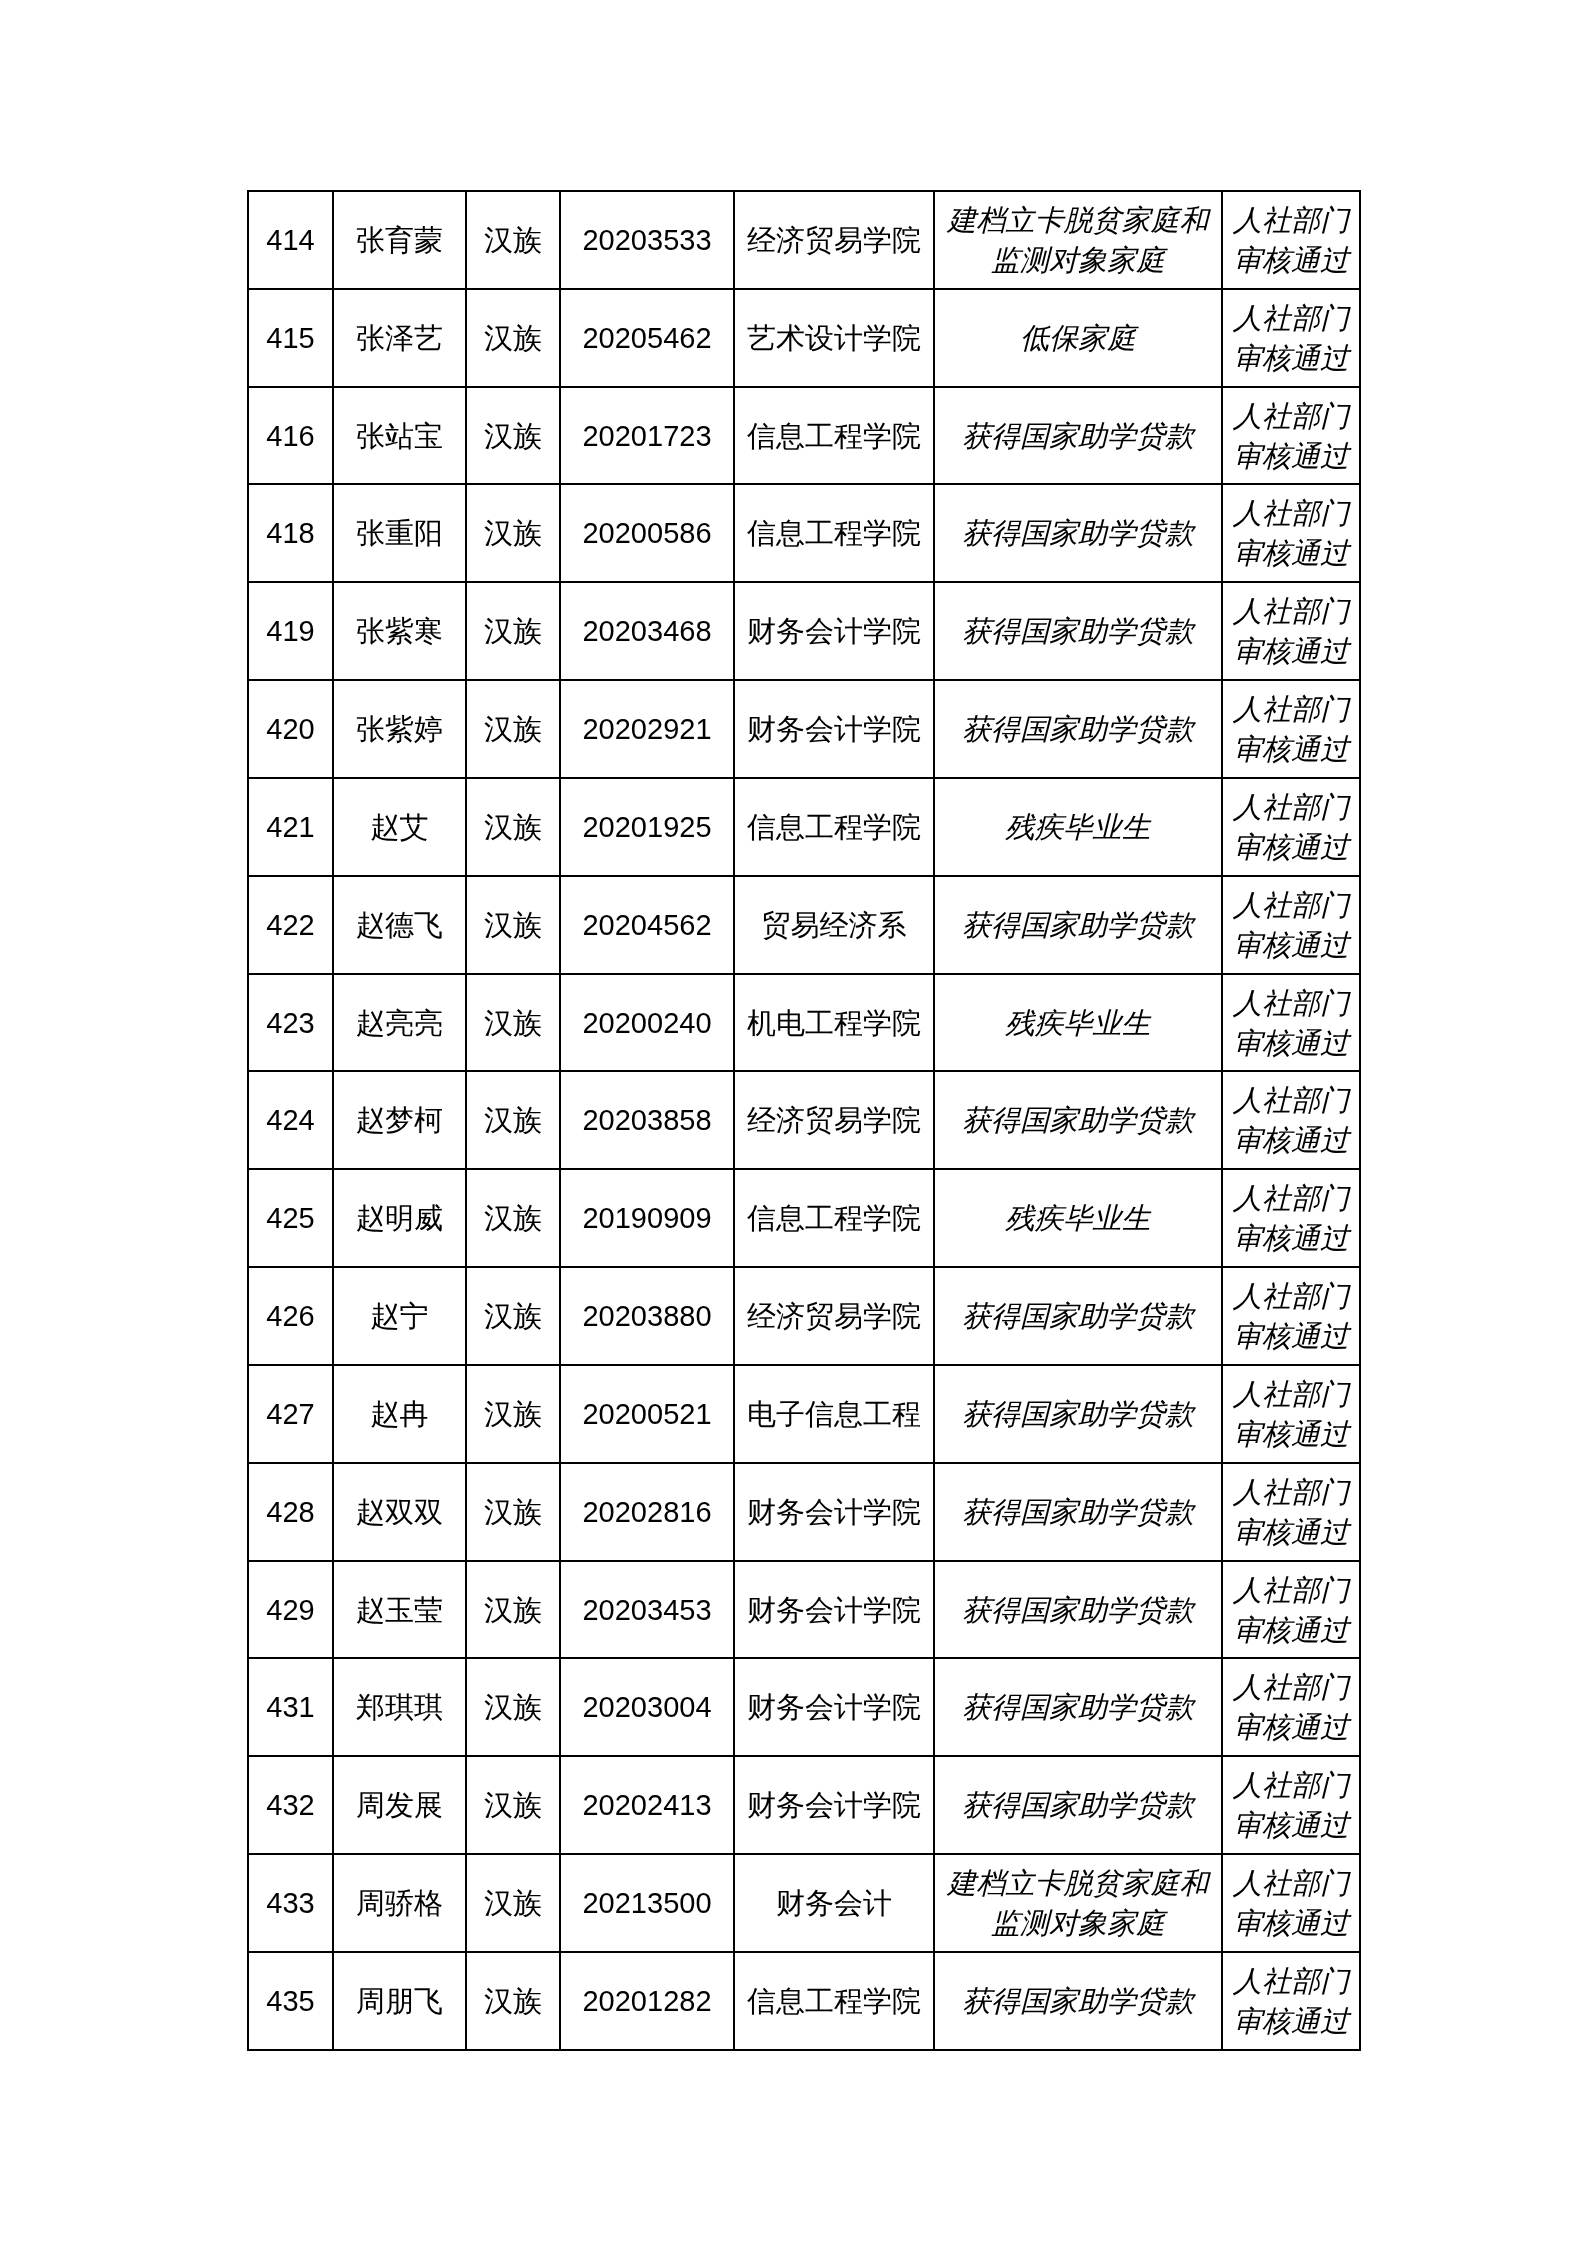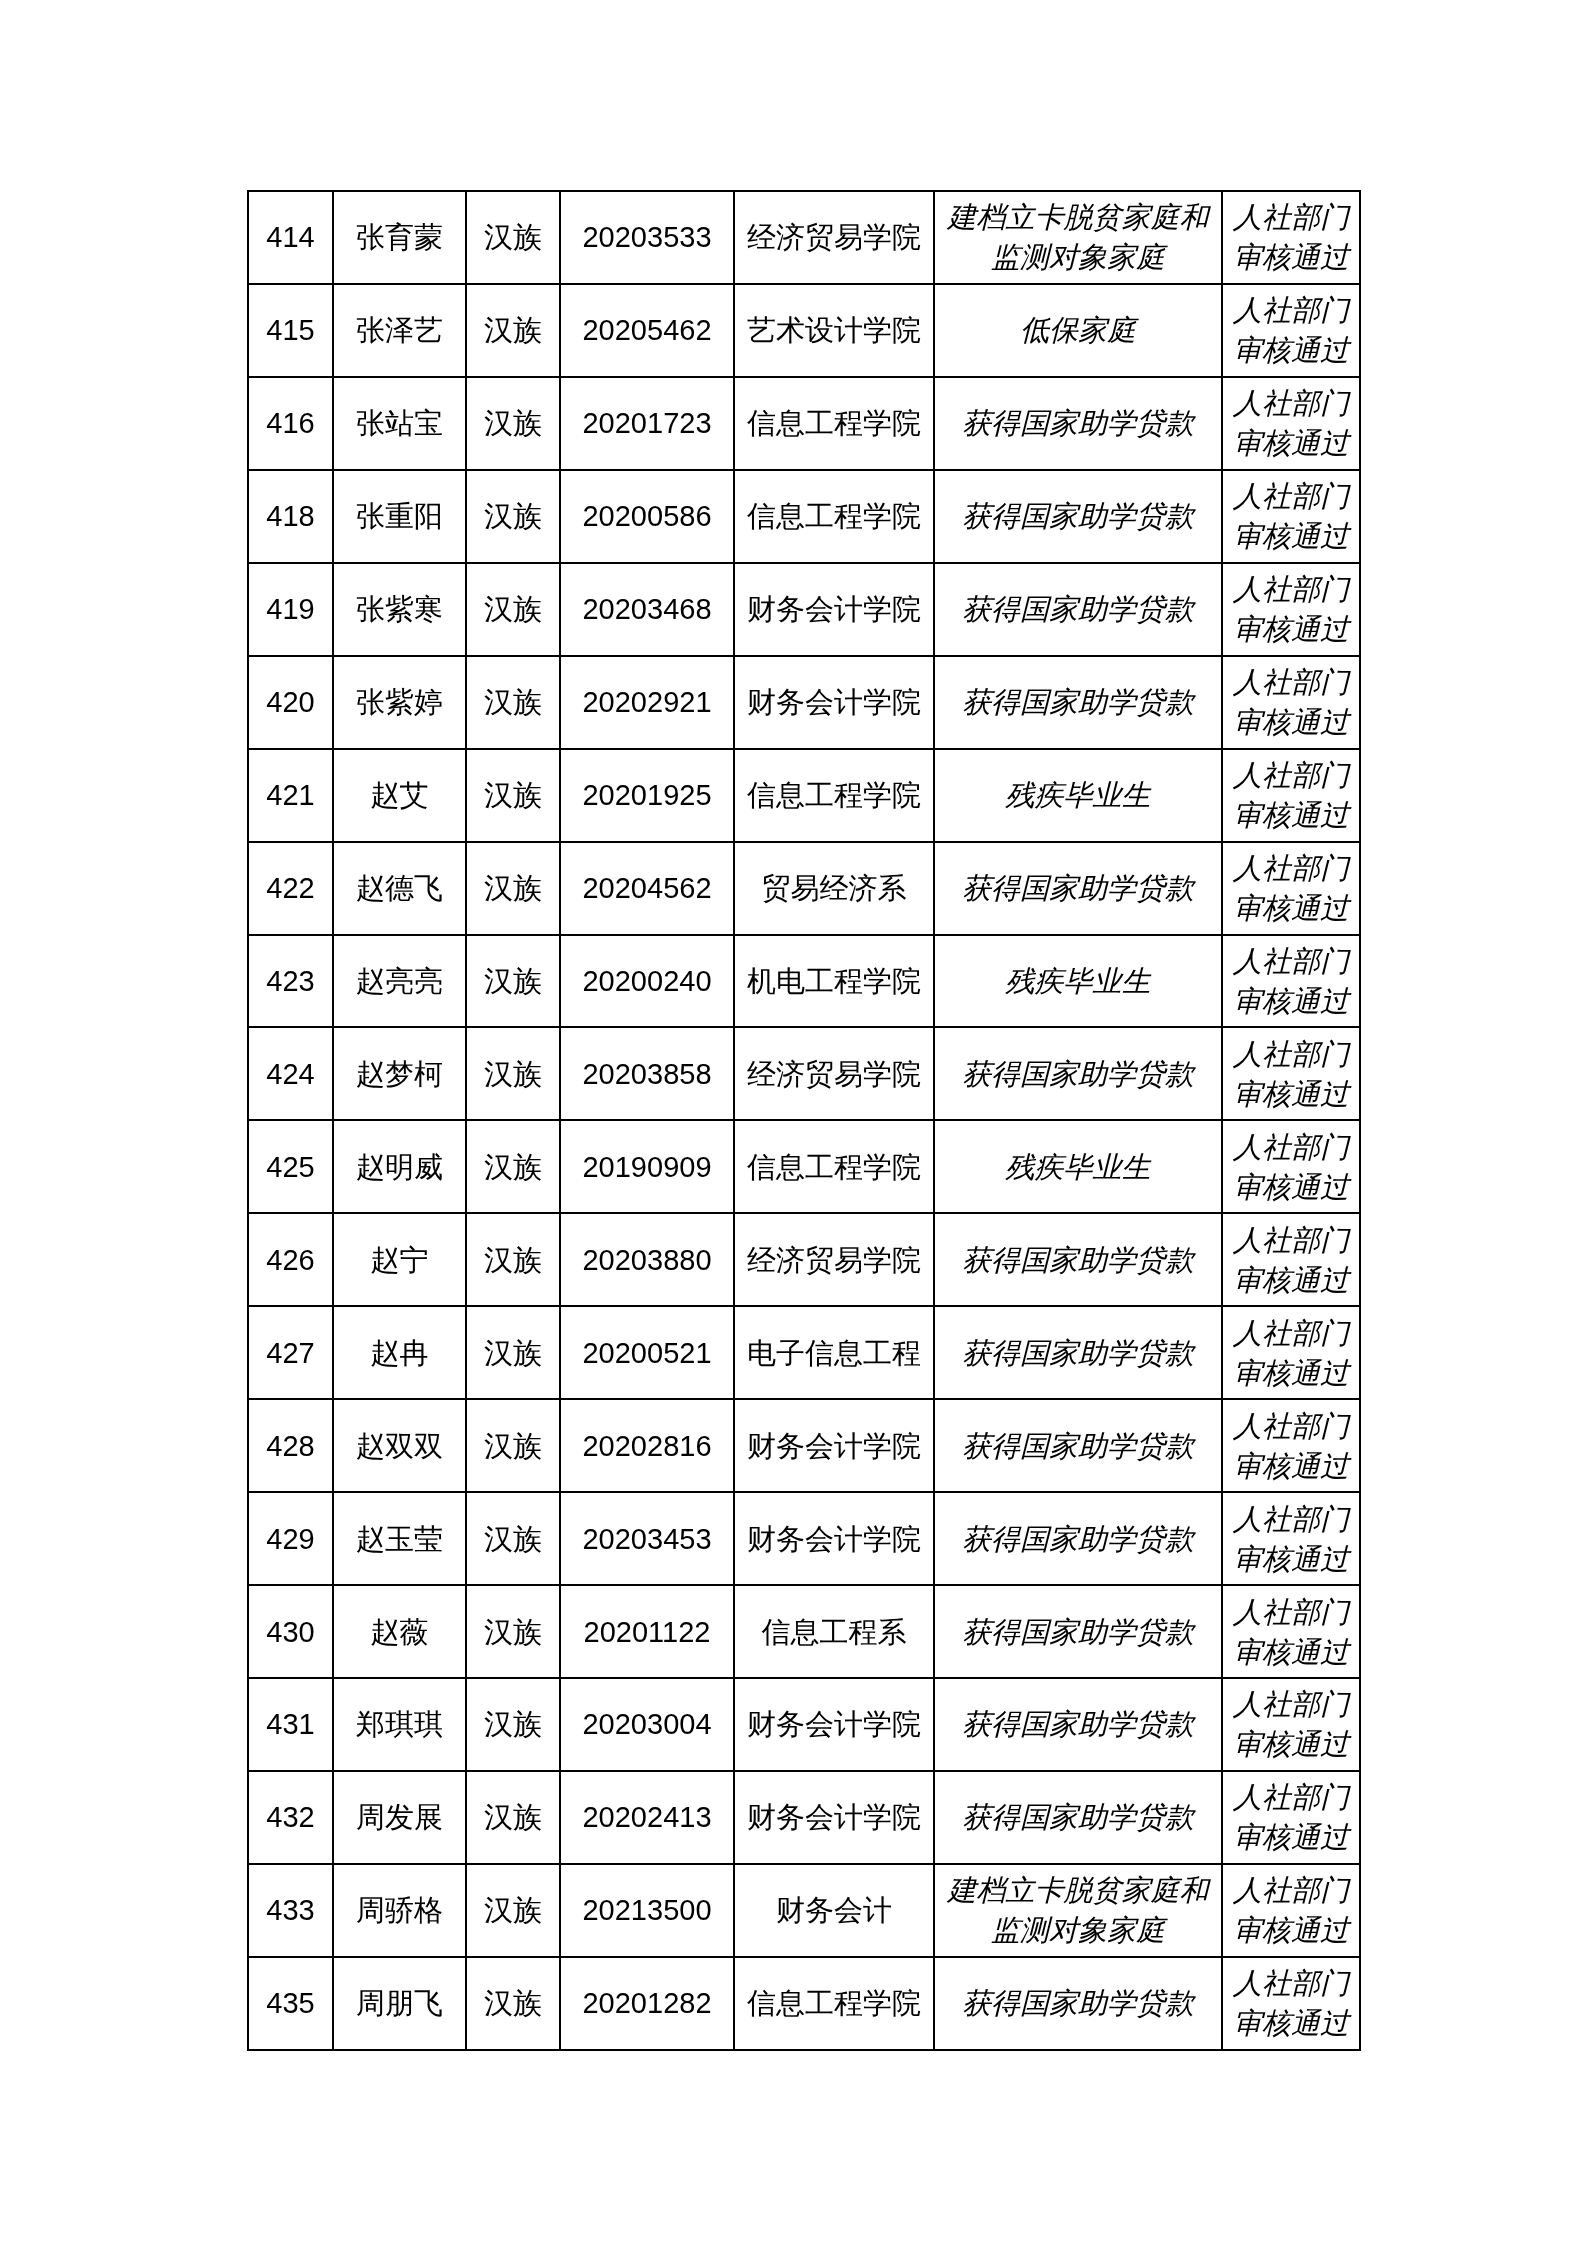--- a/index.html
+++ b/index.html
@@ -217,30 +217,20 @@
     <td class="num">429</td>
     <td>赵玉莹</td>
     <td>汉族</td>
     <td class="num">20203453</td>
     <td>财务会计学院</td>
     <td class="wrap">获得国家助学贷款</td>
     <td class="wrap">人社部门
 审核通过</td>
   </tr>
         <tr>
-    <td class="num">430</td>
-    <td>赵薇</td>
-    <td>汉族</td>
-    <td class="num">20201122</td>
-    <td>信息工程系</td>
-    <td class="wrap">获得国家助学贷款</td>
-    <td class="wrap">人社部门
-审核通过</td>
-  </tr>
-        <tr>
     <td class="num">431</td>
     <td>郑琪琪</td>
     <td>汉族</td>
     <td class="num">20203004</td>
     <td>财务会计学院</td>
     <td class="wrap">获得国家助学贷款</td>
     <td class="wrap">人社部门
 审核通过</td>
   </tr>
         <tr>

